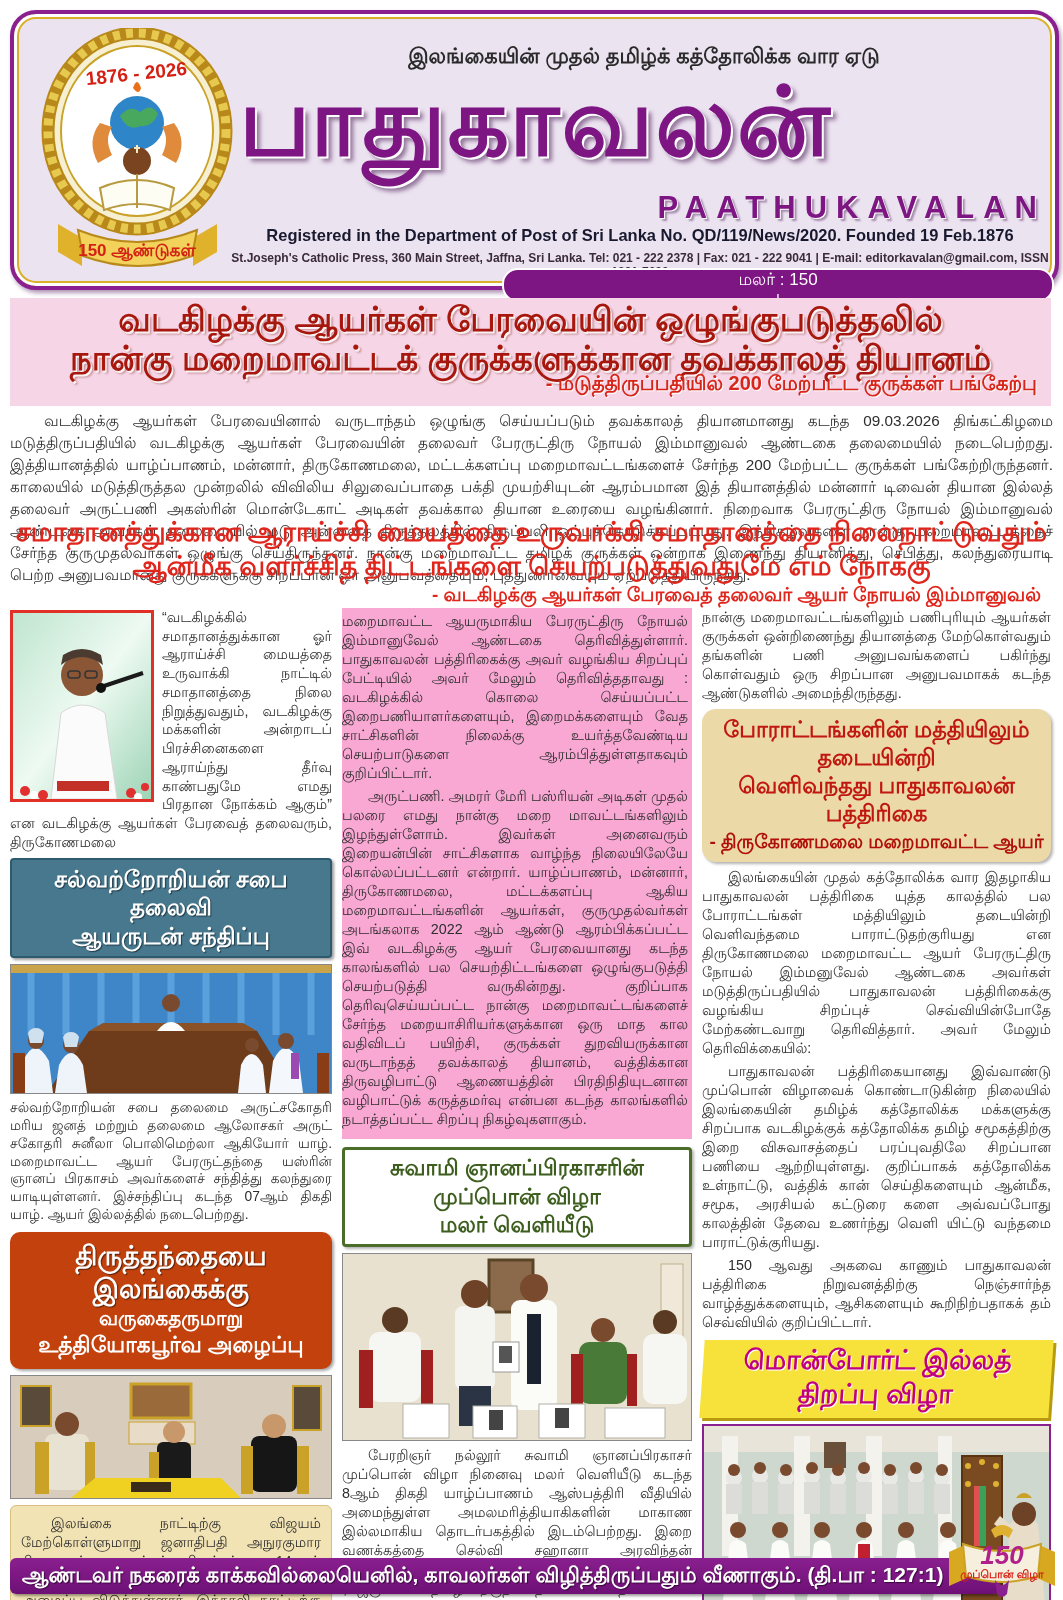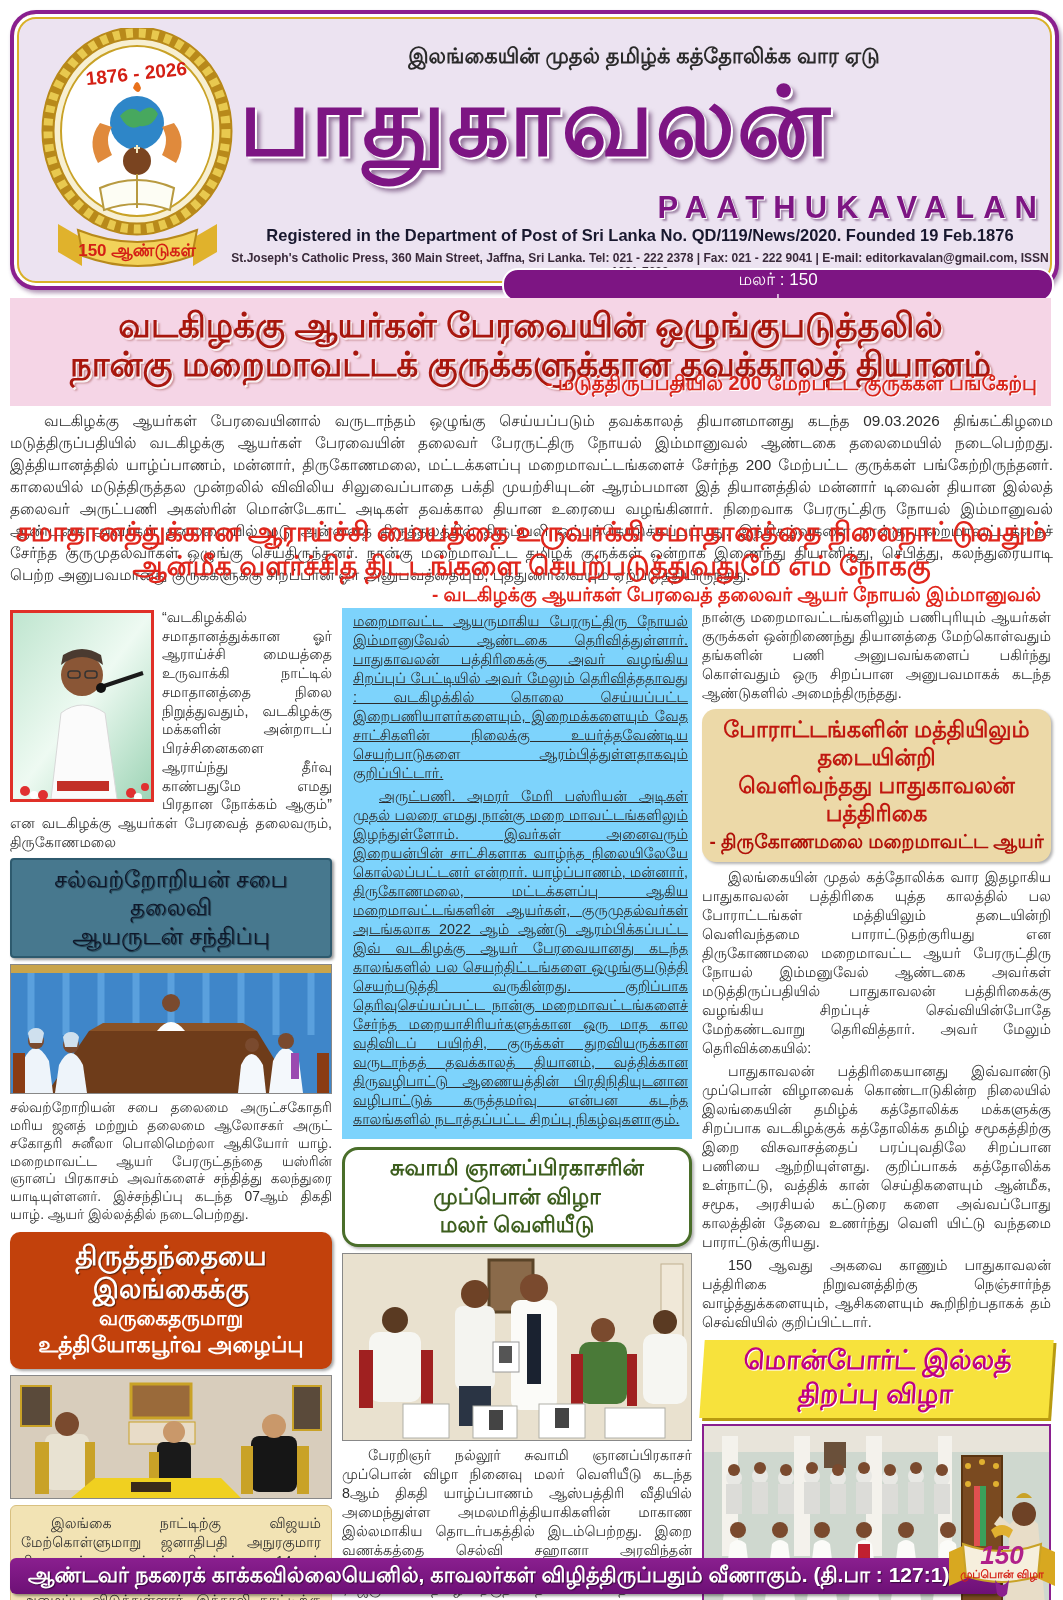--- a/index.html
+++ b/index.html
@@ -50,55 +50,55 @@
   .col2{left:342px;width:350px;}
   .col3{left:702px;width:349px;}
   .body-txt{font-size:14.3px;line-height:1.33;text-align:justify;color:#2d2d2d;}
   .body-txt p{margin:0 0 4px 0;text-indent:26px;}
   .no-indent{text-indent:0 !important;}
 
   .bishop-photo{float:left;width:138px;height:186px;border:3px solid #e03028;margin:2px 8px 4px 0;background:#dff3e8;}
   .intro-txt{font-size:14.2px;line-height:1.32;text-align:justify;color:#2d2d2d;}
 
   .teal-head{margin-top:6px;background:#47788e;border:2px solid #2e5a6e;border-radius:4px;
-    padding:5px 2px;text-align:center;font-size:23px;font-weight:normal;color:#0f172a;
+    padding:5px 2px;text-align:center;font-size:23px;font-weight:bold;color:#ffffff;
     line-height:1.25;text-shadow:1px 1px 1px #1e3a48;box-shadow:2px 2px 3px rgba(0,0,0,.4);}
   .photo-frame{display:block;margin-top:6px;border:1px solid #888;}
   .caption{margin-top:5px;font-size:13.8px;line-height:1.3;text-align:justify;color:#2d2d2d;}
 
   .rust-head{margin-top:8px;background:#c2410c;border-radius:10px;padding:8px 4px 10px 4px;
     text-align:center;color:#fff;box-shadow:2px 2px 3px rgba(0,0,0,.35);}
   .rust-l1{font-size:27px;font-weight:bold;line-height:1.2;text-shadow:1px 1px 1px #5a2008;}
   .rust-l2{font-size:20px;font-weight:bold;line-height:1.3;}
   .rust-l3{font-size:22px;font-weight:bold;line-height:1.25;}
 
   .cream-box{margin-top:6px;background:#f2e3b4;border:1px solid #d8c080;border-radius:6px;
     padding:8px 10px;font-size:14.2px;line-height:1.36;text-align:justify;color:#2d2d2d;}
   .cream-box p{margin:0;text-indent:30px;}
 
-  .green-head{margin-top:8px;background:#fff;border:3px solid #4a6e2a;border-radius:16px;
+  .green-head{margin-top:8px;background:#fff;border:3px solid #4a6e2a;border-radius:4px;
     padding:4px 2px;text-align:center;font-size:22px;font-weight:bold;color:#3d5e1e;line-height:1.3;
     box-shadow:2px 2px 3px rgba(0,0,0,.3);}
 
   .tan-head{margin-top:6px;background:#ecd9a8;border-radius:14px;padding:7px 6px;
     text-align:center;box-shadow:2px 2px 3px rgba(0,0,0,.3);}
   .tan-l{font-size:22.5px;font-weight:bold;color:#c01810;line-height:1.25;}
   .tan-by{font-size:19px;font-weight:bold;color:#b01008;margin-top:2px;}
 
   .yellow-head{margin-top:8px;background:#f7e23c;padding:5px 4px;text-align:center;
     font-size:27px;font-weight:bold;color:#c00080;transform:skewX(-4deg);
     box-shadow:3px 3px 0 #b89a10;text-shadow:1px 1px 0 #fff;}
 
-  .pink-wrap{background:#7dd3fc;padding:4px 4px 6px 11px;text-decoration:underline;}
+  .pink-wrap{background:#f9a8d4;padding:4px 4px 6px 0;}
 
   
   .footer-bar{position:absolute;left:10px;top:1558px;width:990px;height:36px;
     background:linear-gradient(#8a1f8f,#6d1076);border-radius:6px;display:flex;align-items:center;
     box-shadow:2px 2px 3px rgba(0,0,0,.4);}
-  .footer-verse{padding-left:18px;color:#fff;font-size:21px;font-weight:bold;text-shadow:1px 1px 1px #3a083e;}
+  .footer-verse{padding-left:12px;color:#fff;font-size:21px;font-weight:bold;text-shadow:1px 1px 1px #3a083e;}
   .jubilee{position:absolute;right:2px;top:1518px;width:118px;height:80px;}
 </style>
 </head>
 <body>
 
 <div class="page">
 
   <div class="masthead">
     <div class="logo-wrap">
       <svg width="195" height="250" viewBox="0 0 195 250">
@@ -132,21 +132,21 @@
       <span class="issue-sep">|</span>
       <span>இதழ் : 02</span>
       <span class="issue-sep">|</span>
       <span>திகதி : 08.03.2026</span>
       <span class="issue-sep">|</span>
       <span>விலை : 50.00</span>
     </div>
   </div>
 
   <div class="lead-band">
-    <div class="lead-h" style="padding-top:8px;">வடகிழக்கு ஆயர்கள் பேரவையின் ஒழுங்குபடுத்தலில்</div>
+    <div class="lead-h" style="padding-top:2px;">வடகிழக்கு ஆயர்கள் பேரவையின் ஒழுங்குபடுத்தலில்</div>
     <div class="lead-h">நான்கு மறைமாவட்டக் குருக்களுக்கான தவக்காலத் தியானம்</div>
     <div class="lead-sub">- மடுத்திருப்பதியில் 200 மேற்பட்ட குருக்கள் பங்கேற்பு</div>
   </div>
   <div class="lead-body">
     <p>வடகிழக்கு ஆயர்கள் பேரவையினால் வருடாந்தம் ஒழுங்கு செய்யப்படும் தவக்காலத் தியானமானது கடந்த 09.03.2026 திங்கட்கிழமை மடுத்திருப்பதியில் வடகிழக்கு ஆயர்கள் பேரவையின் தலைவர் பேரருட்திரு நோயல் இம்மானுவல் ஆண்டகை தலைமையில் நடைபெற்றது. இத்தியானத்தில் யாழ்ப்பாணம், மன்னார், திருகோணமலை, மட்டக்களப்பு மறைமாவட்டங்களைச் சேர்ந்த 200 மேற்பட்ட குருக்கள் பங்கேற்றிருந்தனர். காலையில் மடுத்திருத்தல முன்றலில் விவிலிய சிலுவைப்பாதை பக்தி முயற்சியுடன் ஆரம்பமான இத் தியானத்தில் மன்னார் டிவைன் தியான இல்லத் தலைவர் அருட்பணி அகஸ்ரின் மொன்டேகாட் அடிகள் தவக்கால தியான உரையை வழங்கினார். நிறைவாக பேரருட்திரு நோயல் இம்மானுவல் ஆண்டகை அவர்கள் தலைமையில் மடு அன்னைத் திருத்தலத்தில் திருப்பலி ஒப்புக்கொடுக்கப்பட்டது. இந்நிகழ்வுகளை நான்கு மறைமாவட்டத்தைச் சேர்ந்த குருமுதல்வர்கள் ஒழுங்கு செய்திருந்தனர். நான்கு மறைமாவட்ட தமிழ்க் குருக்கள் ஒன்றாக இணைந்து தியானித்து, செபித்து, கலந்துரையாடி பெற்ற அனுபவமானது குருக்களுக்கு சிறப்பான ஓர் அனுபவத்தையும், புத்துணர்வையும் ஏற்படுத்தியிருந்தது.</p>
   </div>
 
   <div class="int-h">
     <div>சமாதானத்துக்கான ஆராய்ச்சி மையத்தை உருவாக்கி சமாதானத்தை நிலைநாட்டுவதும்</div>
     <div>ஆன்மீக வளர்ச்சித் திட்டங்களை செயற்படுத்துவதுமே எம் நோக்கு</div>

